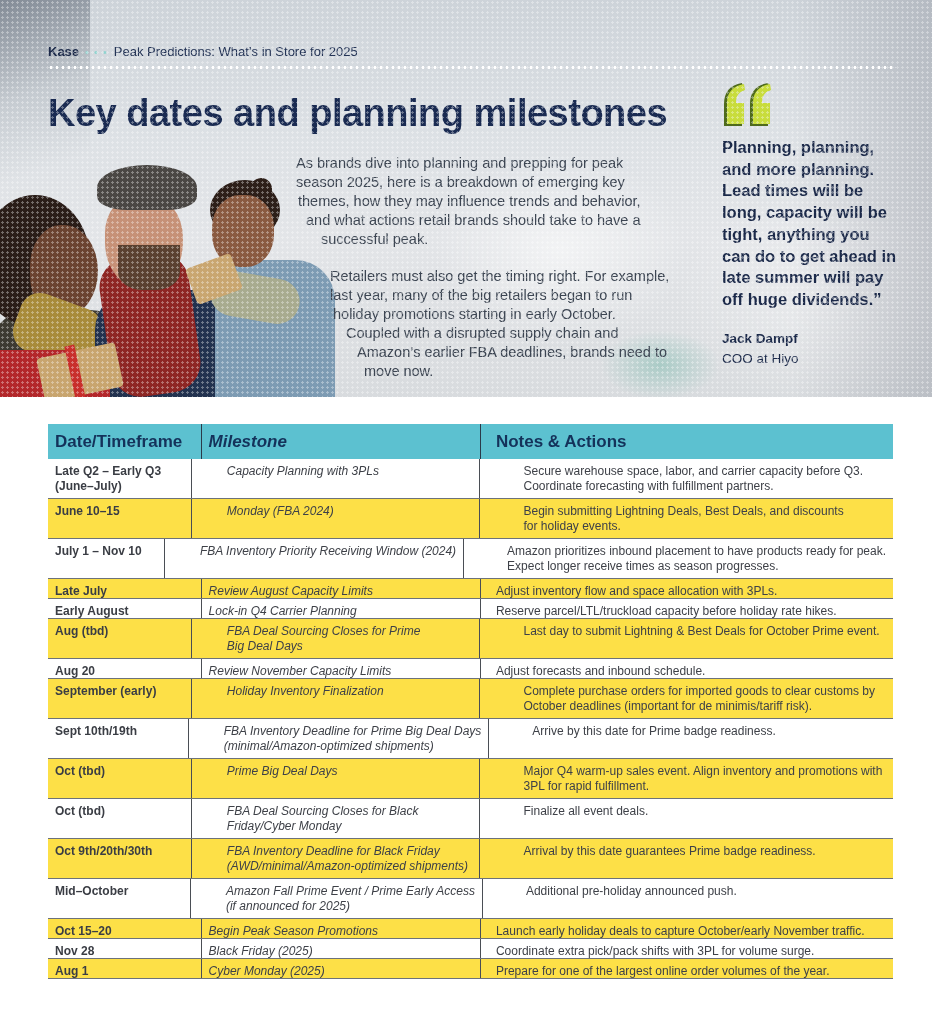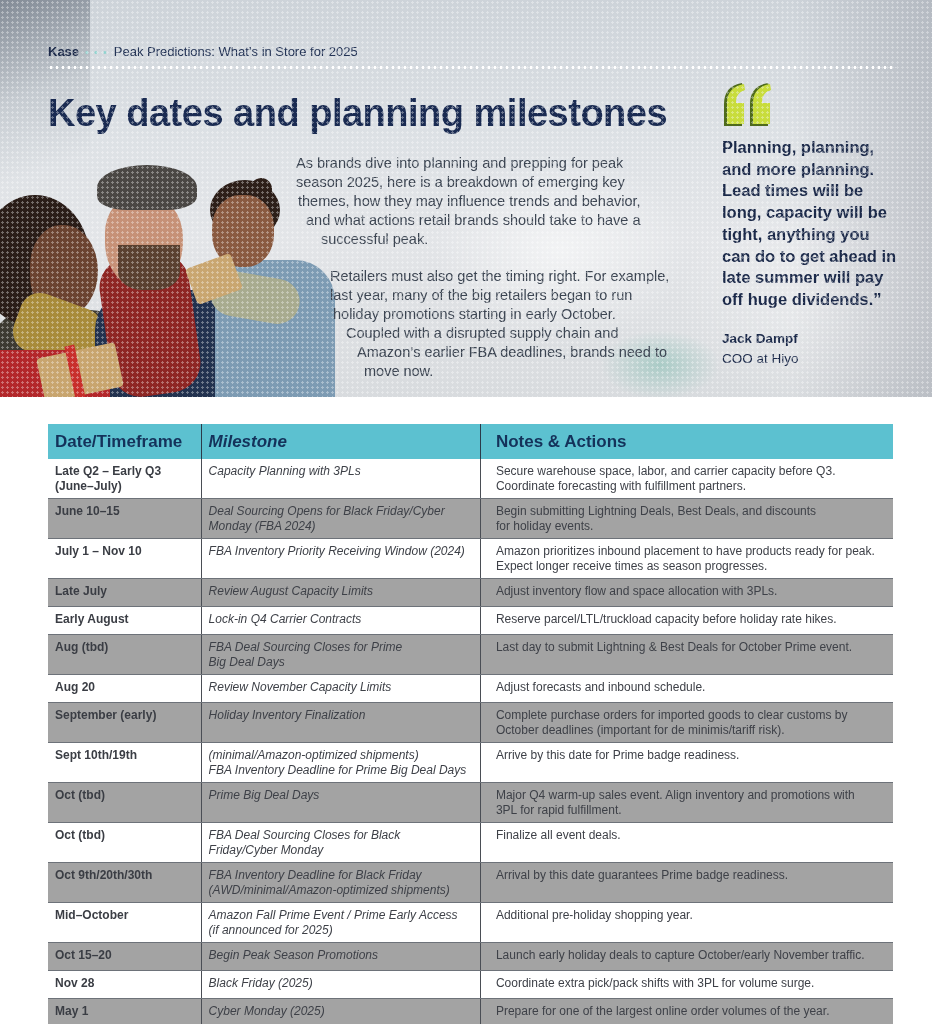--- a/index.html
+++ b/index.html
@@ -94,27 +94,27 @@
   
   .table { position: absolute; left: 48px; top: 424px; width: 845px; border-collapse: collapse; }
   .t-head { display: flex; height: 35px; background: #5cc1d0; }
   .t-head div { font-size: 17px; font-weight: 700; color: #14325a; padding: 8px 0 16px 7px; }
   .c1 { width: 155px; }
   .c2 { width: 282px; font-style: italic; }
   .c3 { width: 408px; margin-left: 8px; }
   .t-head .c1, .t-head .c2 { border-right: 1px solid #2b3a4a; }
 
   .t-row { display: flex; border-bottom: 1.5px solid #6d7279; }
-  .t-row.alt { background: #a3a3a3; }
+  .t-row.alt { background: #fde047; }
   .t-row div { padding: 5px 7px 0 7px; font-size: 12px; line-height: 14.5px; color: #3e4148; }
   .t-row .c1 { font-weight: 700; color: #3a3d44; border-right: 1px solid #4a4e55; }
   .t-row .c2 { border-right: 1px solid #4a4e55; }
   .t-row .line { display: block; white-space: nowrap; }
-  .h2 { height: 40px; }
-  .h1 { height: 28px; }
+  .h2 { height: 40px; gap: 28px; }
+  .h1 { height: 20px; }
 </style>
 </head>
 <body>
 
 <div class="hero">
   <div class="hero-dark-left"></div>
   <div class="hero-right-dark"></div>
   <div class="hero-green-glow"></div>
 
   <div class="photo">
@@ -203,21 +203,20 @@
         <div class="c3">
           <span class="line">Secure warehouse space, labor, and carrier capacity before Q3.</span>
           <span class="line">Coordinate forecasting with fulfillment partners.</span>
         </div>
       </div>
       <div class="t-row h2 alt">
         <div class="c1">
           <span class="line">June 10–15</span>
         </div>
         <div class="c2">
-          <span class="line">Deal Sourcing Opens for Black Friday/Cyber</span>
           <span class="line">Monday (FBA 2024)</span>
         </div>
         <div class="c3">
           <span class="line">Begin submitting Lightning Deals, Best Deals, and discounts</span>
           <span class="line">for holiday events.</span>
         </div>
       </div>
       <div class="t-row h2">
         <div class="c1">
           <span class="line">July 1 – Nov 10</span>
@@ -239,21 +238,21 @@
         </div>
         <div class="c3">
           <span class="line">Adjust inventory flow and space allocation with 3PLs.</span>
         </div>
       </div>
       <div class="t-row h1">
         <div class="c1">
           <span class="line">Early August</span>
         </div>
         <div class="c2">
-          <span class="line">Lock-in Q4 Carrier Contracts</span>
+          <span class="line">Lock-in Q4 Carrier Planning</span>
         </div>
         <div class="c3">
           <span class="line">Reserve parcel/LTL/truckload capacity before holiday rate hikes.</span>
         </div>
       </div>
       <div class="t-row h2 alt">
         <div class="c1">
           <span class="line">Aug (tbd)</span>
         </div>
         <div class="c2">
@@ -285,22 +284,22 @@
         <div class="c3">
           <span class="line">Complete purchase orders for imported goods to clear customs by</span>
           <span class="line">October deadlines (important for de minimis/tariff risk).</span>
         </div>
       </div>
       <div class="t-row h2">
         <div class="c1">
           <span class="line">Sept 10th/19th</span>
         </div>
         <div class="c2">
+          <span class="line">FBA Inventory Deadline for Prime Big Deal Days</span>
           <span class="line">(minimal/Amazon-optimized shipments)</span>
-          <span class="line">FBA Inventory Deadline for Prime Big Deal Days</span>
         </div>
         <div class="c3">
           <span class="line">Arrive by this date for Prime badge readiness.</span>
         </div>
       </div>
       <div class="t-row h2 alt">
         <div class="c1">
           <span class="line">Oct (tbd)</span>
         </div>
         <div class="c2">
@@ -337,21 +336,21 @@
       </div>
       <div class="t-row h2">
         <div class="c1">
           <span class="line">Mid–October</span>
         </div>
         <div class="c2">
           <span class="line">Amazon Fall Prime Event / Prime Early Access</span>
           <span class="line">(if announced for 2025)</span>
         </div>
         <div class="c3">
-          <span class="line">Additional pre-holiday shopping year.</span>
+          <span class="line">Additional pre-holiday announced push.</span>
         </div>
       </div>
       <div class="t-row h1 alt">
         <div class="c1">
           <span class="line">Oct 15–20</span>
         </div>
         <div class="c2">
           <span class="line">Begin Peak Season Promotions</span>
         </div>
         <div class="c3">
@@ -364,21 +363,21 @@
         </div>
         <div class="c2">
           <span class="line">Black Friday (2025)</span>
         </div>
         <div class="c3">
           <span class="line">Coordinate extra pick/pack shifts with 3PL for volume surge.</span>
         </div>
       </div>
       <div class="t-row h1 alt">
         <div class="c1">
-          <span class="line">May 1</span>
+          <span class="line">Aug 1</span>
         </div>
         <div class="c2">
           <span class="line">Cyber Monday (2025)</span>
         </div>
         <div class="c3">
           <span class="line">Prepare for one of the largest online order volumes of the year.</span>
         </div>
       </div>
     </div>
 </div>

